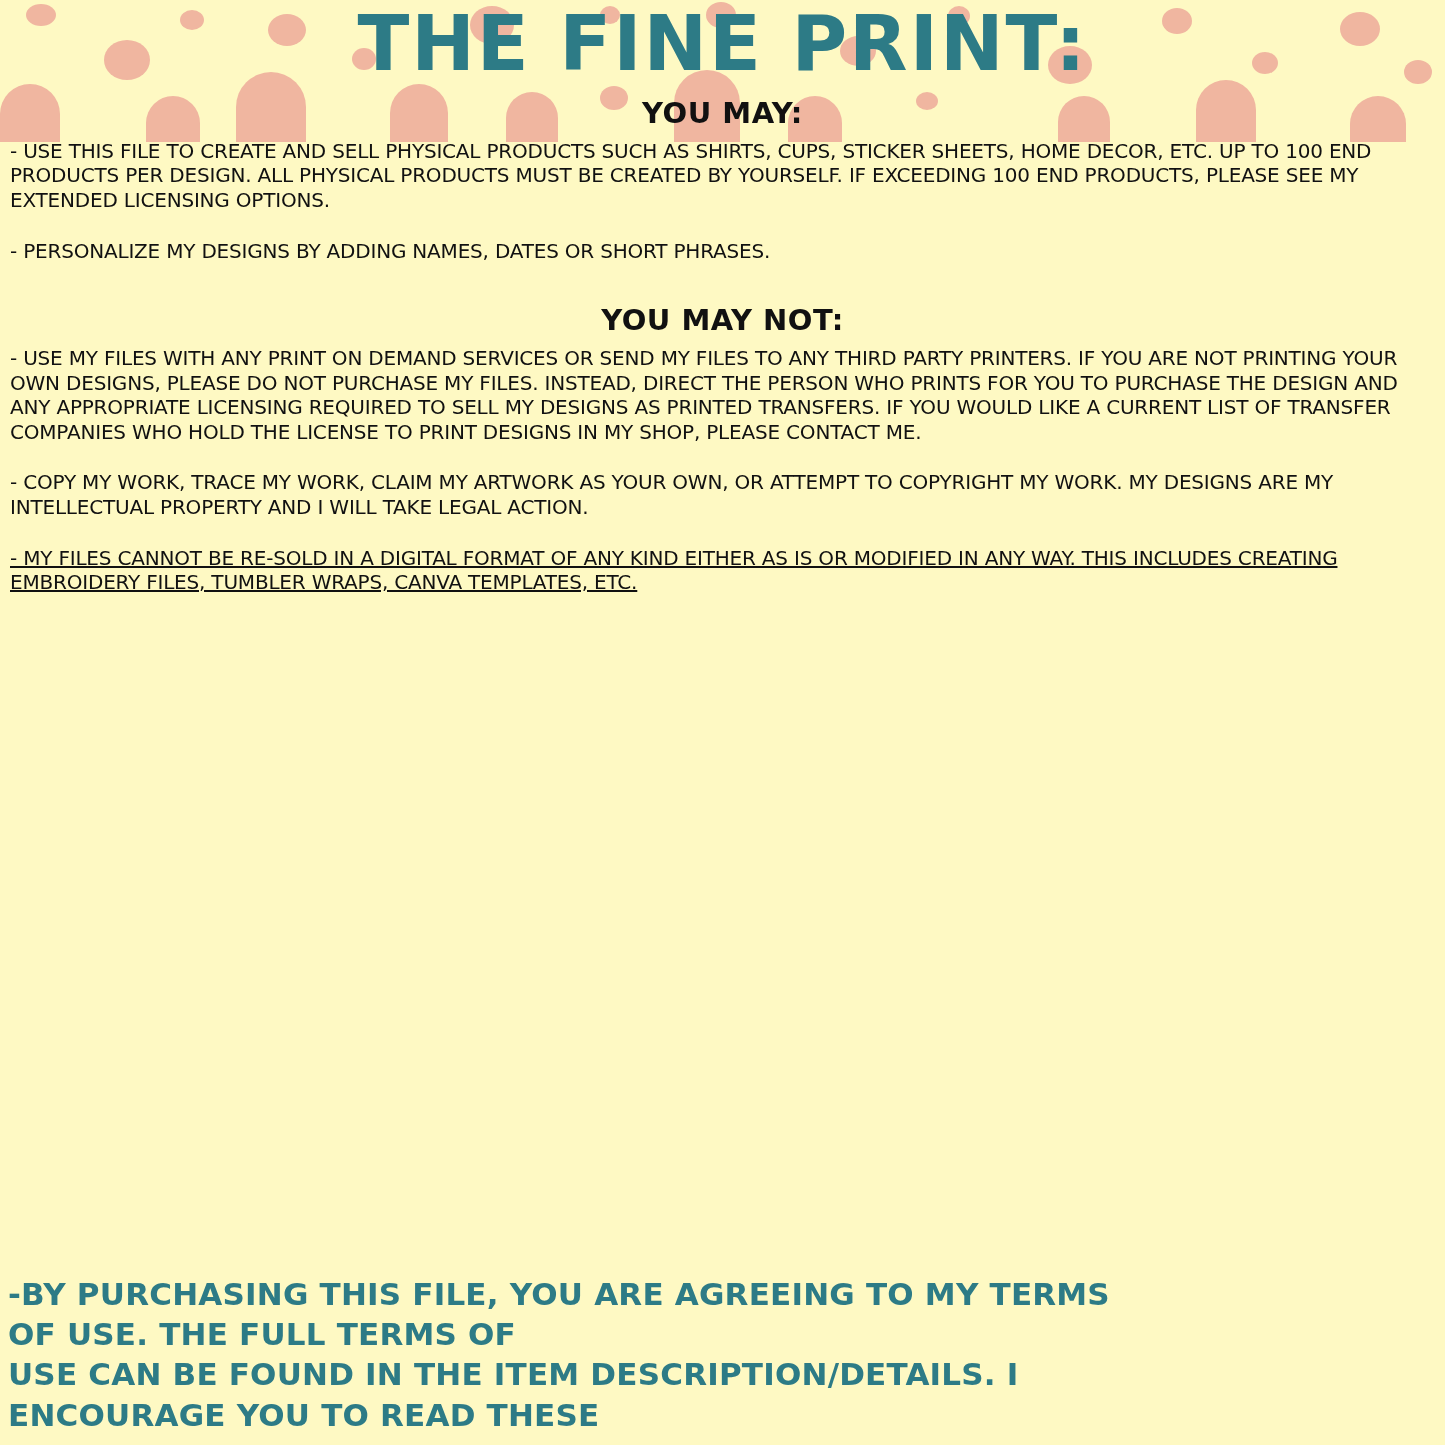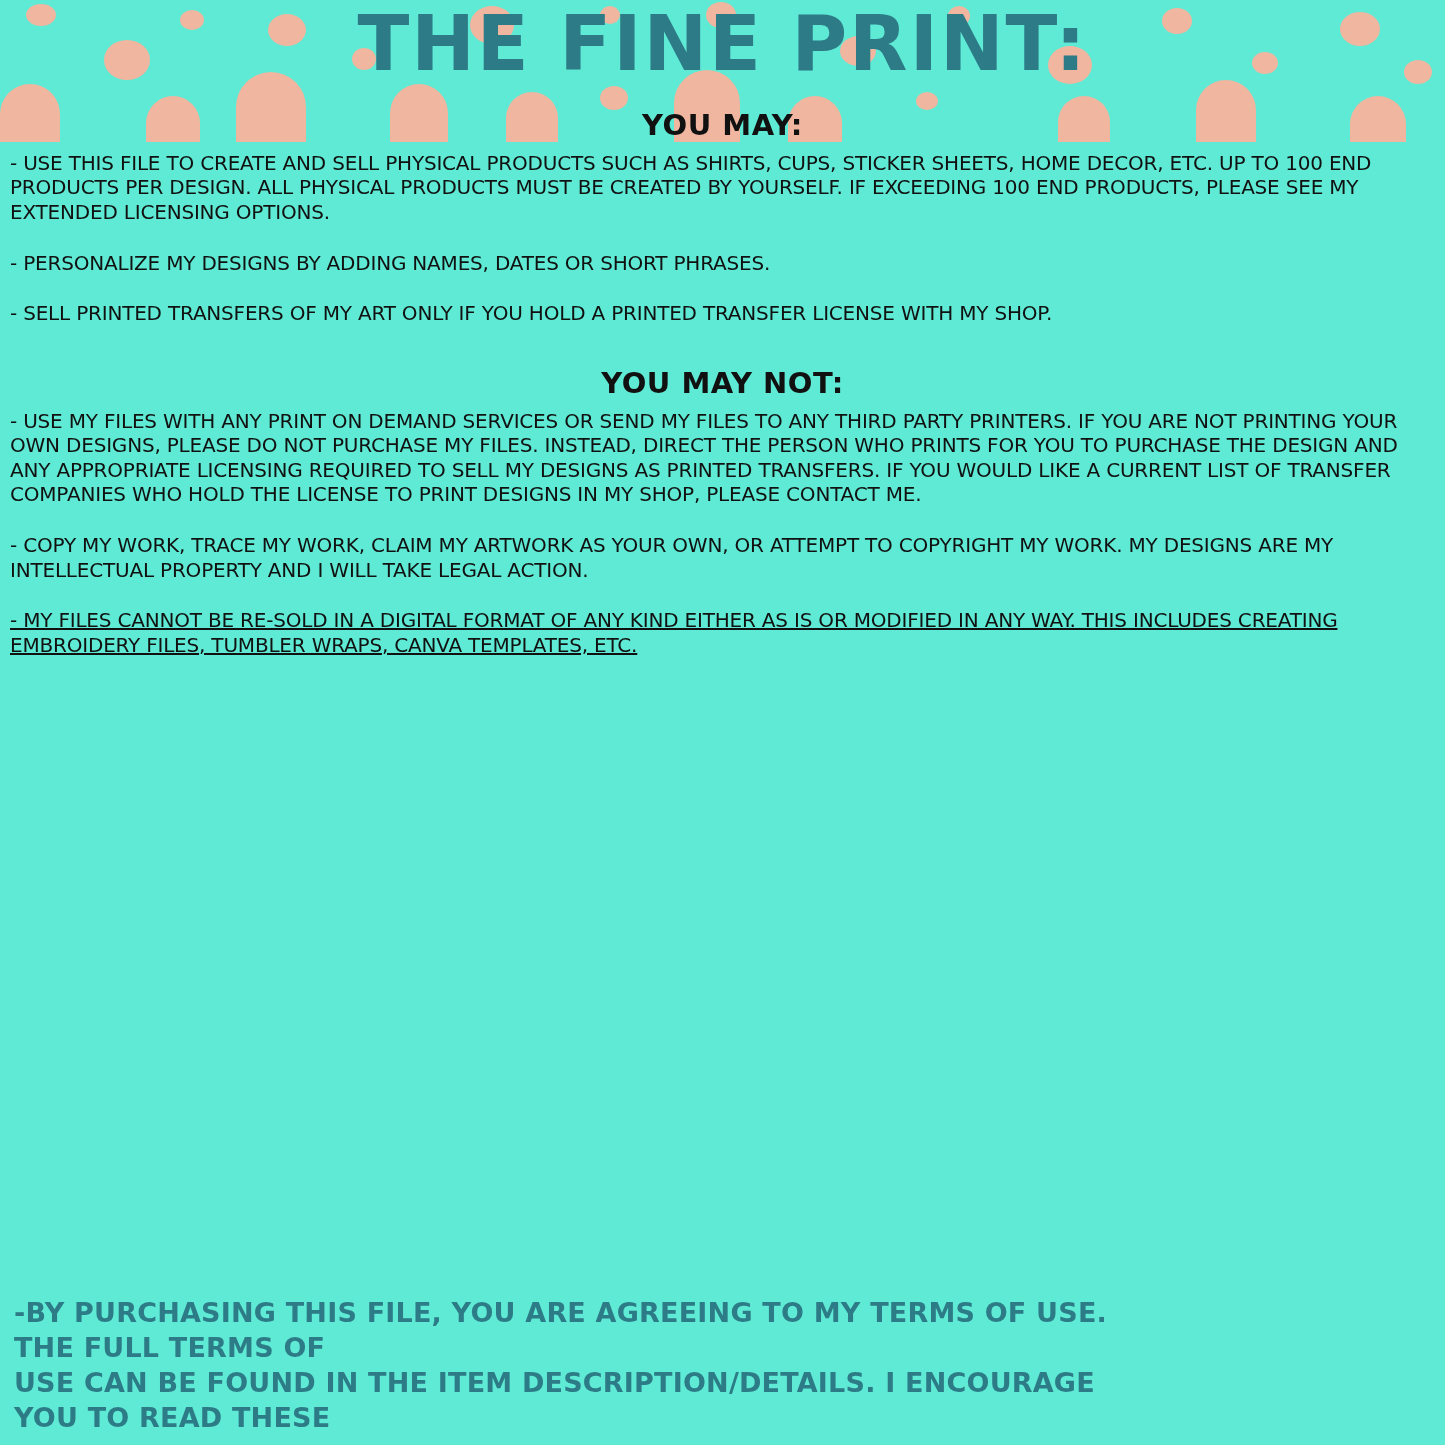--- a/index.html
+++ b/index.html
@@ -10,21 +10,21 @@
     width: 1445px;
     height: 1445px;
     background: #fdeee8;
     font-family: "DejaVu Sans", sans-serif;
     overflow: hidden;
   }
   #page {
     position: relative;
     width: 1445px;
     height: 1445px;
-    background: #5eead4;
+    background: #fef9c3;
     box-sizing: border-box;
     overflow: hidden;
   }
   
   .dots {
     position: absolute;
     top: 0;
     left: 0;
     width: 1445px;
     height: 140px;
@@ -51,21 +51,21 @@
     font-family: "DejaVu Sans", sans-serif;
     font-weight: bold;
     font-size: 76px;
     letter-spacing: 2px;
     line-height: 1;
     z-index: 5;
     text-transform: uppercase;
   }
   .content {
     position: absolute;
-    top: 108px;
+    top: 96px;
     left: 0;
     width: 1445px;
     padding: 0 10px;
     box-sizing: border-box;
     z-index: 4;
   }
   .section-head {
     text-align: center;
     font-size: 29px;
     font-weight: bold;
@@ -87,25 +87,25 @@
   .para.tight {
     margin-bottom: 24px;
     text-decoration: underline;
   }
   .spacer-md { height: 14px; }
   .footer {
     position: absolute;
     left: 0;
     bottom: 10px;
     width: 1175px;
-    padding: 0 14px;
+    padding: 0 8px;
     box-sizing: border-box;
     text-align: center;
     color: #2d7b86;
-    font-size: 27px;
+    font-size: 31px;
     font-weight: bold;
     line-height: 1.3;
     letter-spacing: 0.2px;
     text-transform: uppercase;
     z-index: 4;
   }
   .footer .l1, .footer .l2 { text-align: left; }
   .footer .l3 { text-align: center; }
 </style>
 </head>
@@ -143,21 +143,20 @@
     <span class="arch" style="left:1350px;top:96px;  width:56px; height:46px;"></span>
   </div>
 
   <div class="title">THE FINE PRINT:</div>
 
   <div class="content">
 
     <div class="section-head">YOU MAY:</div>
     <p class="para">- USE THIS FILE TO CREATE AND SELL PHYSICAL PRODUCTS SUCH AS SHIRTS, CUPS, STICKER SHEETS, HOME DECOR, ETC. UP TO 100 END PRODUCTS PER DESIGN. ALL PHYSICAL PRODUCTS MUST BE CREATED BY YOURSELF. IF EXCEEDING 100 END PRODUCTS, PLEASE SEE MY EXTENDED LICENSING OPTIONS.</p>
     <p class="para">- PERSONALIZE MY DESIGNS BY ADDING NAMES, DATES OR SHORT PHRASES.</p>
-    <p class="para">- SELL PRINTED TRANSFERS OF MY ART ONLY IF YOU HOLD A PRINTED TRANSFER LICENSE WITH MY SHOP.</p>
 
     <div class="spacer-md"></div>
 
     <div class="section-head">YOU MAY NOT:</div>
     <p class="para">- USE MY FILES WITH ANY PRINT ON DEMAND SERVICES OR SEND MY FILES TO ANY THIRD PARTY PRINTERS. IF YOU ARE NOT PRINTING YOUR OWN DESIGNS, PLEASE DO NOT PURCHASE MY FILES. INSTEAD, DIRECT THE PERSON WHO PRINTS FOR YOU TO PURCHASE THE DESIGN AND ANY APPROPRIATE LICENSING REQUIRED TO SELL MY DESIGNS AS PRINTED TRANSFERS. IF YOU WOULD LIKE A CURRENT LIST OF TRANSFER COMPANIES WHO HOLD THE LICENSE TO PRINT DESIGNS IN MY SHOP, PLEASE CONTACT ME.</p>
     <p class="para">- COPY MY WORK, TRACE MY WORK, CLAIM MY ARTWORK AS YOUR OWN, OR ATTEMPT TO COPYRIGHT MY WORK. MY DESIGNS ARE MY INTELLECTUAL PROPERTY AND I WILL TAKE LEGAL ACTION.</p>
     <p class="para tight">- MY FILES CANNOT BE RE-SOLD IN A DIGITAL FORMAT OF ANY KIND EITHER AS IS OR MODIFIED IN ANY WAY. THIS INCLUDES CREATING EMBROIDERY FILES, TUMBLER WRAPS, CANVA TEMPLATES, ETC.</p>
 
   </div>
 

